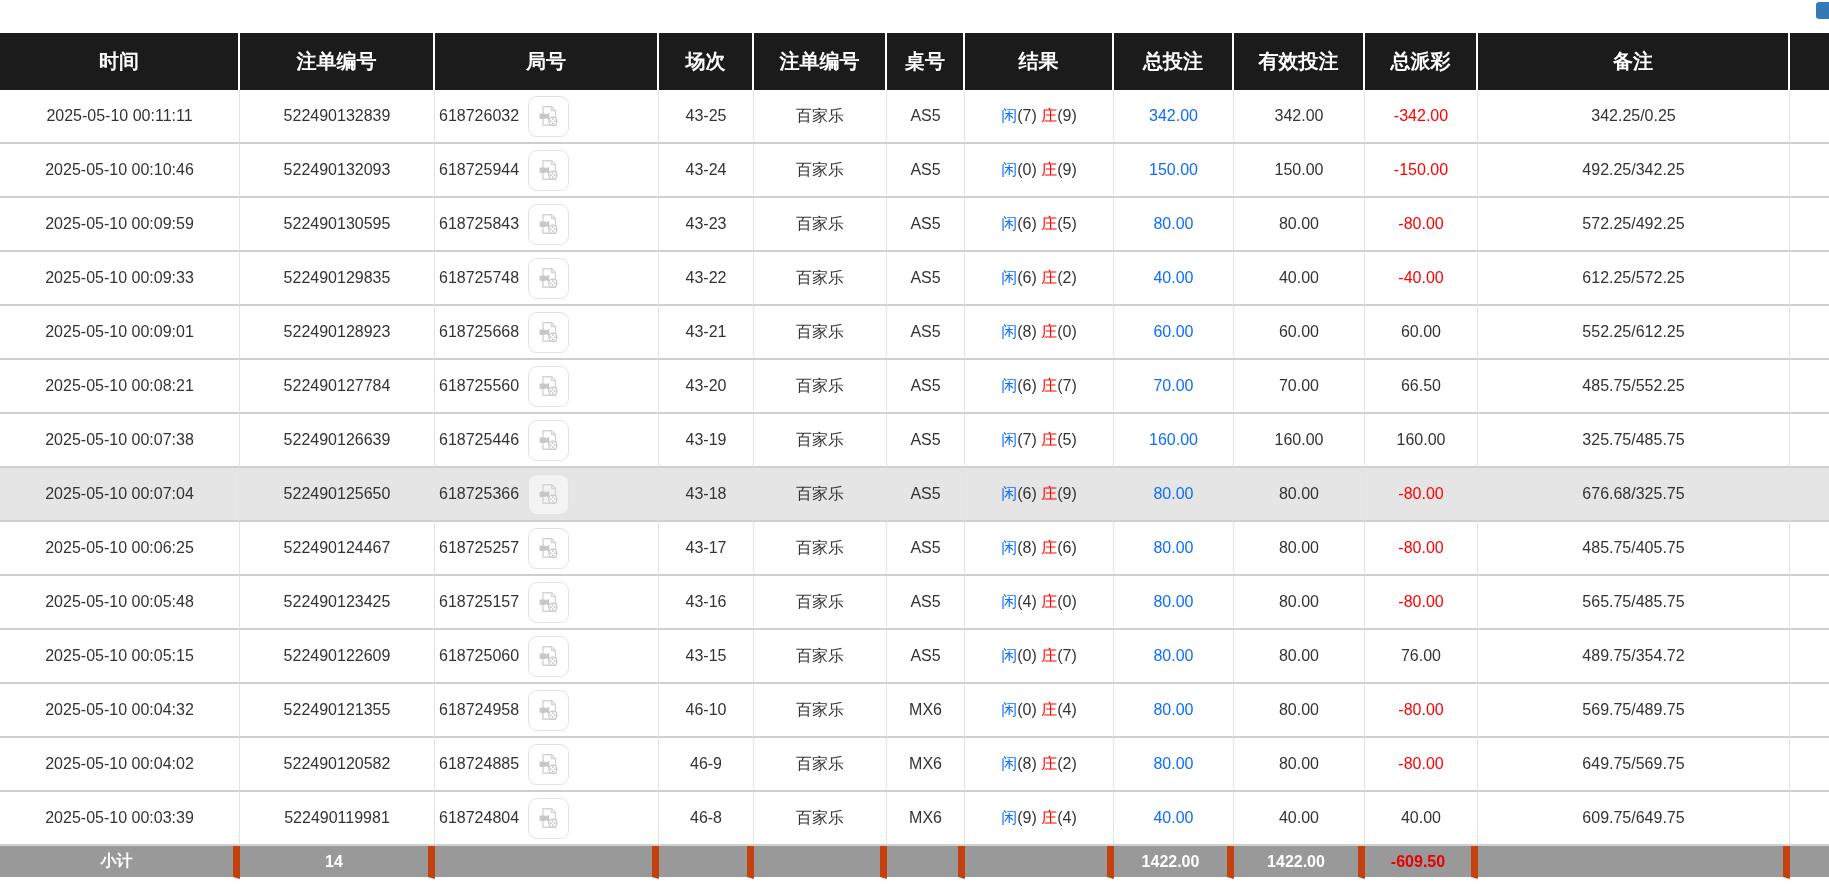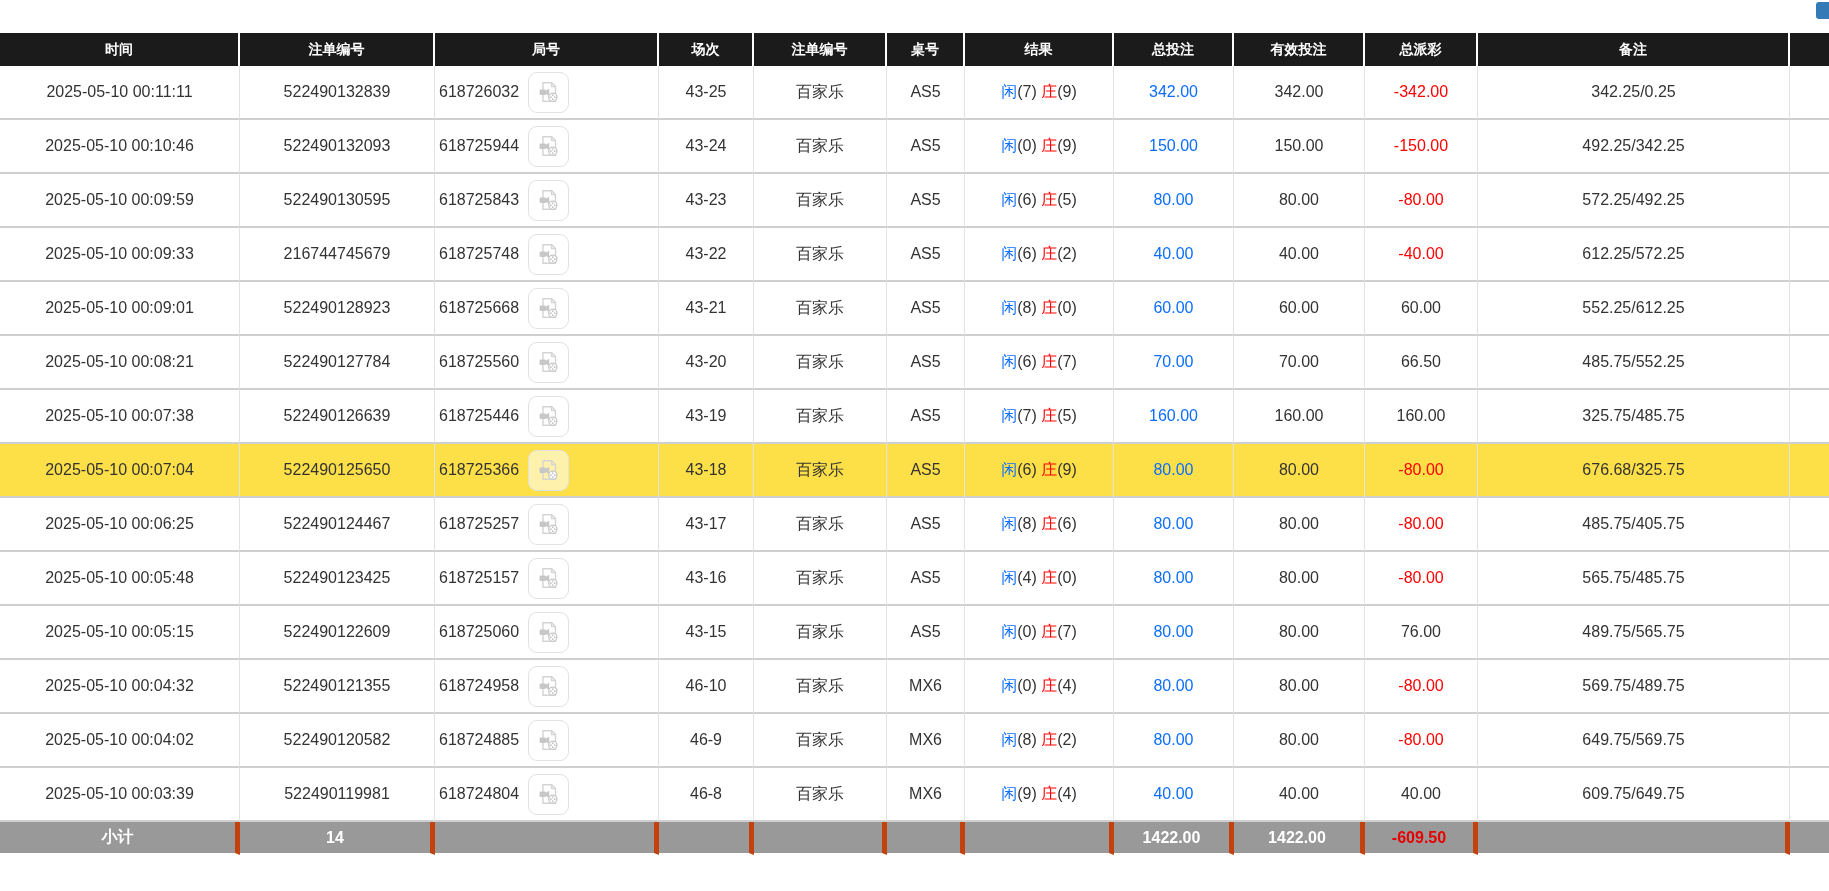--- a/index.html
+++ b/index.html
@@ -15,48 +15,48 @@
   }
   table.records{
     border-collapse:separate;border-spacing:0;table-layout:fixed;
     width:1829px;
   }
   col.c-time{width:240px}col.c-bet{width:195px}col.c-round{width:224px}
   col.c-session{width:95px}col.c-game{width:133px}col.c-table{width:78px}
   col.c-result{width:149px}col.c-totalbet{width:120px}col.c-validbet{width:131px}
   col.c-payout{width:113px}col.c-remark{width:312px}col.c-extra{width:39px}
   thead th{
-    background:#1b1b1b;color:#ffffff;font-size:14px;font-weight:700;
-    height:33px;padding:0;border-right:2px solid #ffffff;white-space:nowrap;
+    background:#1b1b1b;color:#ffffff;font-size:20px;font-weight:700;
+    height:33px;padding:12px;border-right:2px solid #ffffff;white-space:nowrap;
     overflow:hidden;
   }
   thead th:last-child{border-right:none;}
   tbody td{
     height:52px;padding:0 4px;text-align:center;vertical-align:middle;
     font-size:16px;color:#333333;background:#ffffff;
     border-right:1px solid #e3e3e3;border-bottom:2px solid #cfcfcf;
     white-space:nowrap;overflow:hidden;
   }
   tbody td:last-child{border-right:none;}
-  tbody tr.hl td{background:#fde047;}
+  tbody tr.hl td{background:#e5e5e5;}
   .blue{color:#0d6efd;}
   .red{color:#ff0000;}
   span.blue[data-interactable="true"]{cursor:pointer;}
   .round-wrap{display:flex;align-items:center;justify-content:flex-start;gap:9px;}
   .video-btn{
     width:41px;height:41px;flex:0 0 41px;box-sizing:border-box;
     border:1px solid #e2e2e2;border-radius:9px;
     background:rgba(255,255,255,0.55);
     display:inline-flex;align-items:center;justify-content:center;
     padding:0;cursor:pointer;
   }
   tfoot td{
     height:31px;padding:0 4px;text-align:center;vertical-align:middle;
     font-size:16px;font-weight:700;color:#ffffff;background:#999999;
-    border-right:5px solid #c2410c;border-bottom:2px solid #ffffff;
+    border-right:7px solid #c2410c;border-bottom:2px solid #ffffff;
     white-space:nowrap;overflow:hidden;
   }
   tfoot td:last-child{border-right:none;}
   tfoot td.neg{color:#e60000;}
 </style>
 </head>
 <body>
 
 <div data-interactable="false">
   <div class="topbar" data-interactable="false">
@@ -183,21 +183,21 @@
           <td data-interactable="false">AS5</td>
           <td data-interactable="false"><span class="blue" data-interactable="false">闲</span><span>(6) </span><span class="red" data-interactable="false">庄</span><span>(5)</span></td>
           <td data-interactable="false"><span class="blue" data-interactable="true">80.00</span></td>
           <td data-interactable="false">80.00</td>
           <td data-interactable="false" class="red">-80.00</td>
           <td data-interactable="false">572.25/492.25</td>
           <td data-interactable="false"></td>
         </tr>
         <tr data-interactable="true">
           <td data-interactable="false">2025-05-10 00:09:33</td>
-          <td data-interactable="false">216744745679</td>
+          <td data-interactable="false">522490129835</td>
           <td data-interactable="false">
             <div class="round-wrap">
               <span data-interactable="false">618725748</span>
               <button class="video-btn" data-interactable="true" type="button">
   <svg data-interactable="false" width="24" height="24" viewBox="0 0 24 24" aria-hidden="true">
     <path d="M6 2.7h8.6l3.9 3.9v14.7H6z" fill="none" stroke="#d4d4d4" stroke-width="1.4"></path>
     <path d="M14.6 2.7v3.9h3.9" fill="none" stroke="#d4d4d4" stroke-width="1.4"></path>
     <rect x="2.6" y="9.6" width="6.4" height="5.4" rx="1.2" fill="#c7c7c7"></rect>
     <path d="M9 10.6l3.2-1.9v7.2L9 14z" fill="#c7c7c7"></path>
     <circle cx="15.8" cy="17.2" r="4.1" fill="#ffffff" stroke="#c7c7c7" stroke-width="1.3"></circle>
@@ -426,21 +426,21 @@
 </button>
             </div>
           </td>
           <td data-interactable="false">43-15</td>
           <td data-interactable="false">百家乐</td>
           <td data-interactable="false">AS5</td>
           <td data-interactable="false"><span class="blue" data-interactable="false">闲</span><span>(0) </span><span class="red" data-interactable="false">庄</span><span>(7)</span></td>
           <td data-interactable="false"><span class="blue" data-interactable="true">80.00</span></td>
           <td data-interactable="false">80.00</td>
           <td data-interactable="false">76.00</td>
-          <td data-interactable="false">489.75/565.75</td>
+          <td data-interactable="false">489.75/354.72</td>
           <td data-interactable="false"></td>
         </tr>
         <tr data-interactable="true">
           <td data-interactable="false">2025-05-10 00:04:32</td>
           <td data-interactable="false">522490121355</td>
           <td data-interactable="false">
             <div class="round-wrap">
               <span data-interactable="false">618724958</span>
               <button class="video-btn" data-interactable="true" type="button">
   <svg data-interactable="false" width="24" height="24" viewBox="0 0 24 24" aria-hidden="true">

